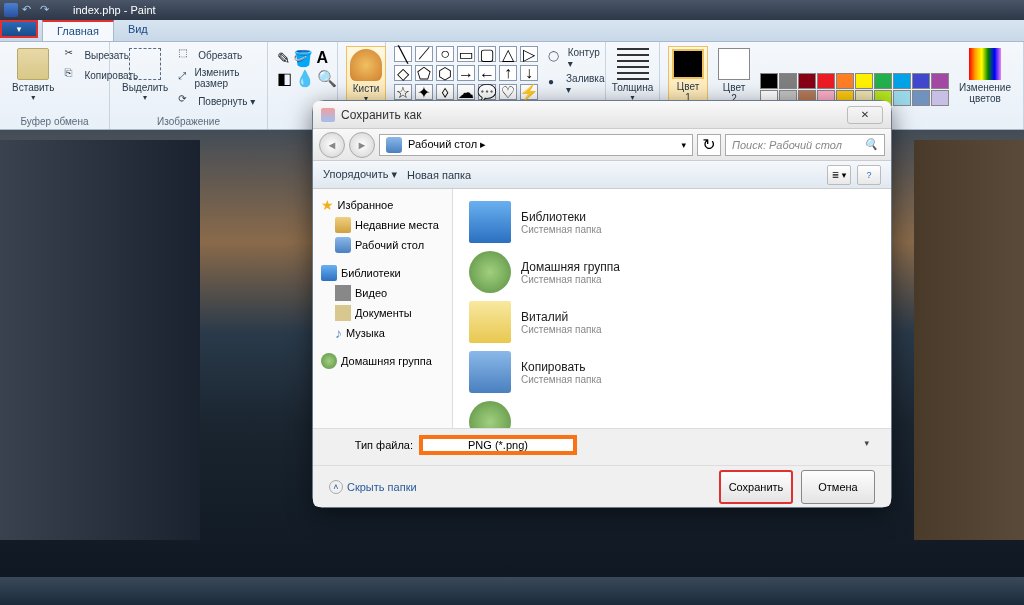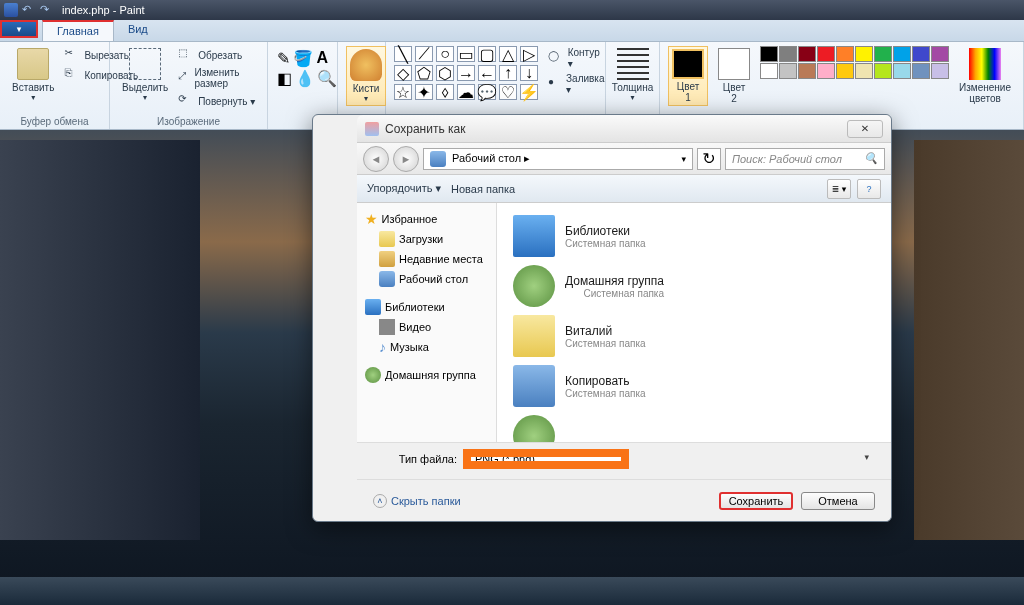--- a/index.html
+++ b/index.html
@@ -9,21 +9,21 @@
 .desktop-bg { position: absolute; inset: 0; background: linear-gradient(180deg, #2a3540 0%, #3d4a58 20%, #8a6a4a 40%, #2a3a4a 55%, #1a2530 70%, #0d1520 100%); z-index: 0; }
 .desktop-bg::before { content:''; position:absolute; left:0; top:140px; width:200px; height:400px; background: linear-gradient(90deg, #3a4250 0%, #2a3240 50%, #1a2230 100%); }
 .desktop-bg::after { content:''; position:absolute; right:0; top:140px; width:110px; height:400px; background: linear-gradient(90deg, #4a3a2a 0%, #5a4a3a 100%); }
 
 
 .titlebar { position: relative; z-index: 2; height: 20px; background: linear-gradient(#4a5568, #2d3748); display: flex; align-items: center; padding: 0 4px; color: #fff; font-size: 11px; }
 .qat { display: flex; gap: 4px; align-items: center; }
 .qat-icon { width: 14px; height: 14px; display: inline-block; }
 .app-menu-btn { width: 38px; height: 18px; background: linear-gradient(#2a6ab8, #1a4a88); border: 2px solid #e03030; display: flex; align-items: center; justify-content: center; margin-right: 4px; }
 .app-menu-btn::after { content:'▾'; color:#fff; font-size:9px; }
-.title-text { margin-left: 8px; text-align: right; }
+.title-text { margin-left: 19px; text-align: right; }
 
 
 .ribbon-tabs { position: relative; z-index: 2; height: 22px; background: linear-gradient(#d8e4f0, #c8d8e8); display: flex; border-bottom: 1px solid #a8b8c8; }
 .ribbon-tab { padding: 3px 14px; font-size: 11px; color: #1a4a88; cursor: pointer; }
 .ribbon-tab.active { background: #f5f8fc; border: 1px solid #a8b8c8; border-bottom: none; border-top: 2px solid #e03030; }
 
 
 .ribbon { position: relative; z-index: 2; height: 88px; background: linear-gradient(#f5f8fc, #e8f0f8); display: flex; border-bottom: 1px solid #a8b8c8; }
 .ribbon-group { border-right: 1px solid #c8d4e0; padding: 4px 8px; display: flex; flex-direction: column; position: relative; }
 .ribbon-group-label { position: absolute; bottom: 2px; left: 0; right: 0; text-align: center; font-size: 10px; color: #5a6a7a; }
@@ -40,21 +40,21 @@
 
 
 .shape-grid { display: grid; grid-template-columns: repeat(7, 20px); grid-auto-rows: 18px; gap: 1px; }
 .shape-cell { border: 1px solid #8a9ab0; width: 18px; height: 16px; background: #fff; display:flex; align-items:center; justify-content:center; }
 
 
 .color-grid { display: grid; grid-template-columns: repeat(10, 18px); grid-auto-rows: 16px; gap: 1px; }
 .color-cell { width: 18px; height: 16px; border: 1px solid #888; }
 
 
-.dialog { position: absolute; left: 312px; top: 114px; width: 580px; height: 408px; background: #f0f0f0; border: 1px solid #6a7a8a; border-radius: 6px; z-index: 10; box-shadow: 0 6px 24px rgba(0,0,0,0.5); display: flex; flex-direction: column; padding-left: 44px; }
+.dialog { position: absolute; left: 312px; top: 100px; width: 580px; height: 408px; background: #f0f0f0; border: 1px solid #6a7a8a; border-radius: 12px; z-index: 10; box-shadow: 0 6px 24px rgba(0,0,0,0.5); display: flex; flex-direction: column; }
 .dlg-title { height: 28px; background: linear-gradient(#fafafa, #e4e4e4); border-radius: 6px 6px 0 0; display: flex; align-items: center; padding: 0 8px; font-size: 12px; color: #333; border-bottom: 1px solid #ccc; }
 .dlg-close { margin-left: auto; width: 36px; height: 18px; border: 1px solid #bbb; border-radius: 3px; text-align: center; font-size: 10px; line-height: 16px; cursor: pointer; }
 .dlg-nav { height: 32px; background: linear-gradient(#f8f8f8, #e8e8e8); display: flex; align-items: center; padding: 0 6px; gap: 4px; border-bottom: 1px solid #ccc; }
 .nav-arrow { width: 26px; height: 26px; border-radius: 50%; background: radial-gradient(#fff, #d0d0d0); border: 1px solid #aaa; cursor: pointer; display:flex;align-items:center;justify-content:center; font-size:11px; color:#888;}
 .nav-path { flex: 1; height: 22px; background: #fff; border: 1px solid #aaa; display: flex; align-items: center; padding: 0 6px; font-size: 11px; }
 .nav-refresh { width: 24px; height: 22px; border: 1px solid #aaa; background: #fff; display:flex;align-items:center;justify-content:center; cursor:pointer; }
 .nav-search { width: 160px; height: 22px; background: #fff; border: 1px solid #aaa; padding: 0 6px; font-size: 11px; color: #888; font-style: italic; display:flex; align-items:center; }
 .nav-search span:last-child { margin-left:auto; }
 .dlg-toolbar { height: 28px; background: linear-gradient(#f4f8fc, #e0e8f0); display: flex; align-items: center; padding: 0 10px; gap: 10px; font-size: 11px; border-bottom: 1px solid #ccc; }
 .dlg-toolbar-btn { cursor: pointer; color: #2a3a4a; }
@@ -63,32 +63,32 @@
 .dlg-body { flex: 1; display: flex; background: #fff; overflow: hidden; }
 .dlg-sidebar { width: 140px; background: #fafafa; border-right: 1px solid #ddd; padding: 6px 4px; overflow-y: auto; }
 .side-group { margin-bottom: 8px; }
 .side-head { display: flex; align-items: center; gap: 4px; font-size: 11px; padding: 2px 4px; cursor: pointer; }
 .side-item { display: flex; align-items: center; gap: 4px; font-size: 11px; padding: 2px 4px 2px 18px; cursor: pointer; }
 .side-ico { width: 16px; height: 16px; display: inline-block; }
 .dlg-content { flex: 1; padding: 8px; overflow-y: auto; }
 .folder-entry { display: flex; align-items: center; gap: 10px; padding: 4px 8px; cursor: pointer; }
 .folder-entry .fico { width: 42px; height: 42px; }
 .folder-entry .flabels .fname { font-size: 12px; color: #1a1a1a; }
-.folder-entry .flabels .ftype { font-size: 10px; color: #888; text-align: right; }
+.folder-entry .flabels .ftype { font-size: 10px; color: #888; }
 .dlg-fields { padding: 6px 16px; background: #f0f0f0; border-top: 1px solid #ddd; }
 .field-row { display: flex; align-items: center; margin-bottom: 4px; }
 .field-label { width: 90px; text-align: right; font-size: 11px; padding-right: 6px; }
 .field-input { flex: 1; height: 20px; border: 1px solid #888; background: #fff; font-size: 11px; padding: 0 4px; }
-.field-input.hl { border: 8px solid #f97316; }
+.field-input.hl { border: 4px solid #f97316; text-align: center; }
 .field-dd { position: relative; }
 .field-dd::after { content:'▾'; position:absolute; right:6px; top:3px; font-size:9px; color:#444; }
 .dlg-footer { height: 42px; background: #f0f0f0; display: flex; align-items: center; padding: 0 16px; border-top: 1px solid #ddd; border-radius: 0 0 6px 6px; }
 .hide-folders { font-size: 11px; color: #2a5a9a; cursor: pointer; display:flex; align-items:center; gap:4px;}
 .dlg-buttons { margin-left: auto; display: flex; gap: 8px; }
-.dlg-btn { min-width: 74px; height: 18px; border: 1px solid #888; background: linear-gradient(#fdfdfd, #e4e4e4); font-size: 11px; border-radius: 3px; cursor: pointer; }
+.dlg-btn { min-width: 74px; height: 34px; border: 1px solid #888; background: linear-gradient(#fdfdfd, #e4e4e4); font-size: 11px; border-radius: 3px; cursor: pointer; }
 .dlg-btn.hl { border: 2px solid #e03030; }
 
 
 .taskbar { position: absolute; bottom: 0; left: 0; right: 0; height: 28px; background: linear-gradient(#3a4a5a, #1a2a3a); z-index: 5; }
 
 
 .ico-clipboard { background: linear-gradient(#e8d8a8, #d8c888); border: 1px solid #b8a868; border-radius: 2px; }
 .ico-select { border: 1px dashed #5a6a7a; }
 .ico-brush { background: radial-gradient(#f0c060, #d08030); border-radius: 50% 50% 20% 20%; }
 .ico-color1 { background: #000; border: 2px solid #f0c060; }
@@ -232,21 +232,21 @@
 
   <div class="ribbon-group" style="width:54px;">
     <div class="ribbon-btn-large">
       <div class="ico" style="background:repeating-linear-gradient(#333 0 2px, transparent 2px 6px);"></div>
       <span>Толщина</span>
       <span style="font-size:8px;">▾</span>
     </div>
   </div>
 
   <div class="ribbon-group" style="flex:1;">
-    <div style="display:flex; gap:6px; align-items:flex-start;">
+    <div style="display:flex; gap:6px; align-items:flex-end;">
       <div class="ribbon-btn-large tool-btn hl" style="width:40px;height:60px;">
         <div class="ico ico-color1"></div>
         <span style="white-space:pre-line;text-align:center;">Цвет
 1</span>
       </div>
       <div class="ribbon-btn-large">
         <div class="ico ico-color2"></div>
         <span style="white-space:pre-line;text-align:center;">Цвет
 2</span>
       </div>
@@ -310,40 +310,40 @@
     </div>
   </div>
   <div class="dlg-body">
     <div class="dlg-sidebar">
       <div class="side-group">
         <div class="side-head">
             <span class="ico-star">★</span>
             <span>Избранное</span>
           </div>
         <div class="side-item">
-            <span class="side-ico ico-folder"></span>
-            <span>Загрузки</span>
-          </div>
-        <div class="side-item">
             <span class="side-ico" style="background:linear-gradient(#f0d080,#d0a040);border-radius:2px;"></span>
             <span>Недавние места</span>
           </div>
         <div class="side-item">
             <span class="side-ico ico-comp"></span>
             <span>Рабочий стол</span>
           </div>
       </div>
       <div class="side-group">
         <div class="side-head">
             <span class="side-ico ico-lib"></span>
             <span>Библиотеки</span>
           </div>
         <div class="side-item">
             <span class="side-ico" style="background:#888;"></span>
             <span>Видео</span>
+          </div>
+        <div class="side-item">
+            <span class="side-ico" style="background:#d8c890;"></span>
+            <span>Документы</span>
           </div>
         <div class="side-item">
             <span class="ico-music">♪</span>
             <span>Музыка</span>
           </div>
       </div>
       <div class="side-group">
         <div class="side-head">
             <span class="side-ico ico-net"></span>
             <span>Домашняя группа</span>

